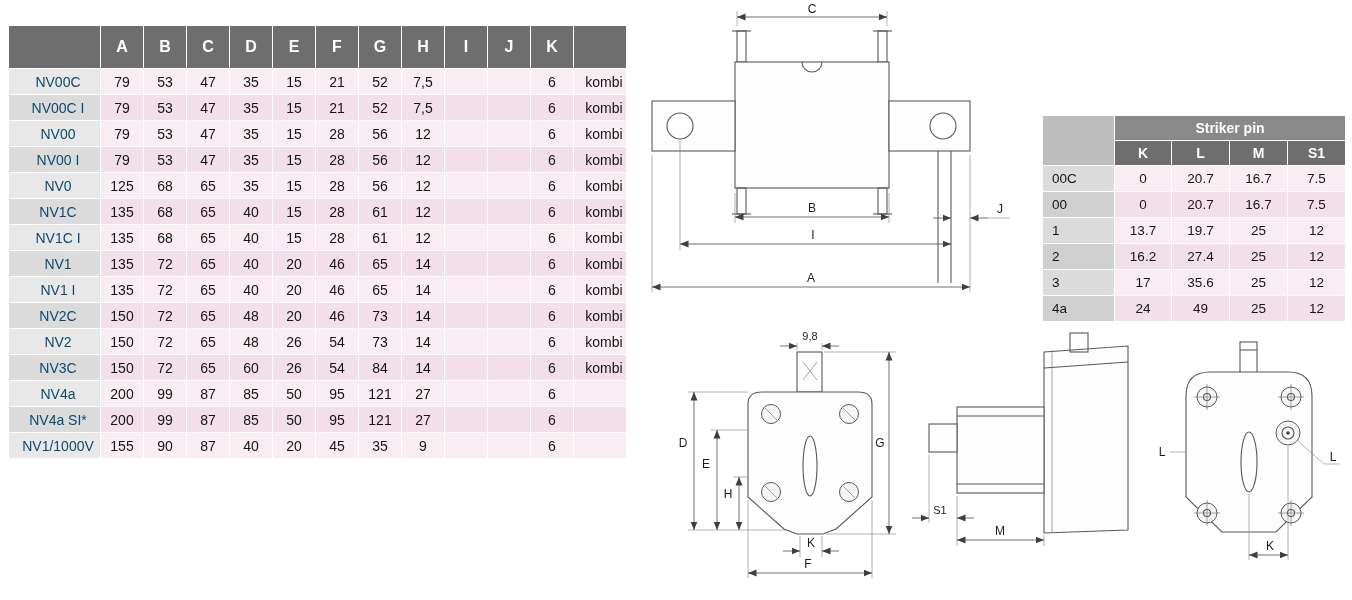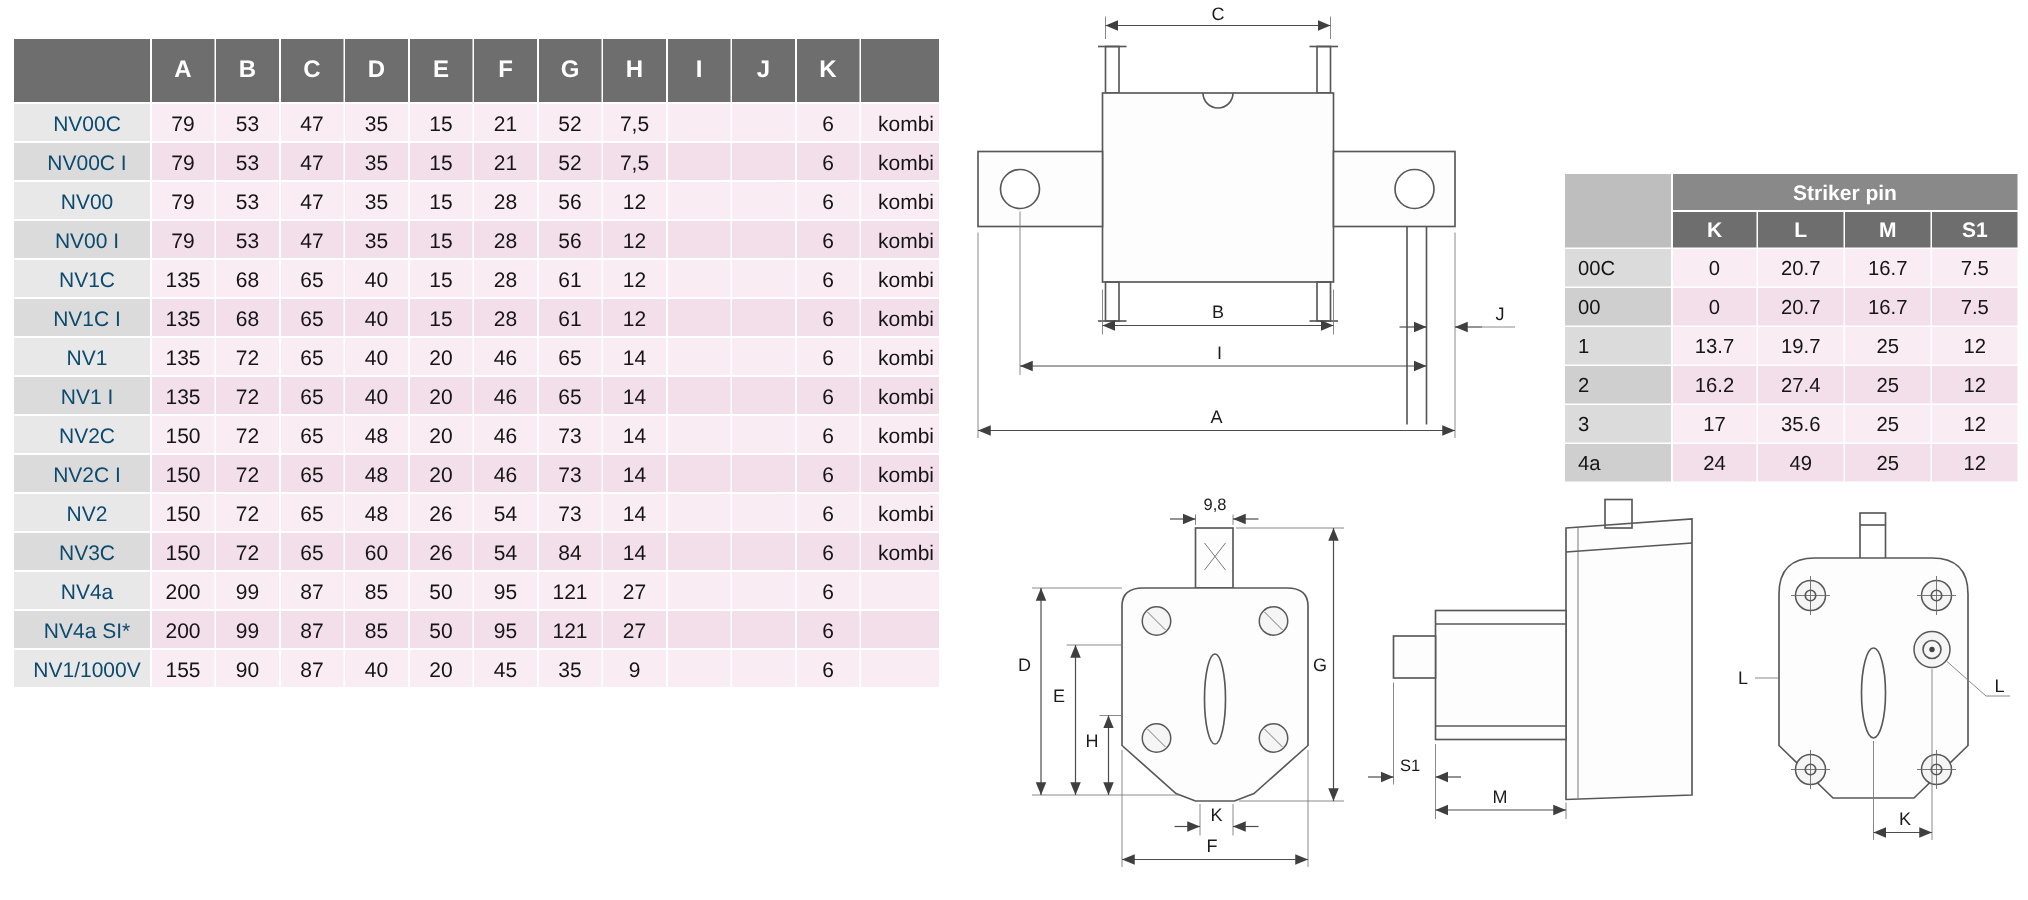--- a/index.html
+++ b/index.html
@@ -161,20 +161,35 @@
           <td class="val">15</td>
           <td class="val">28</td>
           <td class="val">56</td>
           <td class="val">12</td>
           <td class="val"></td>
           <td class="val"></td>
           <td class="val">6</td>
           <td class="val note">kombi</td>
         </tr>
         <tr>
+          <th class="lab">NV0</th>
+          <td class="val">125</td>
+          <td class="val">68</td>
+          <td class="val">65</td>
+          <td class="val">35</td>
+          <td class="val">15</td>
+          <td class="val">28</td>
+          <td class="val">56</td>
+          <td class="val">12</td>
+          <td class="val"></td>
+          <td class="val"></td>
+          <td class="val">6</td>
+          <td class="val note">kombi</td>
+        </tr>
+        <tr>
           <th class="lab">NV1C</th>
           <td class="val">135</td>
           <td class="val">68</td>
           <td class="val">65</td>
           <td class="val">40</td>
           <td class="val">15</td>
           <td class="val">28</td>
           <td class="val">61</td>
           <td class="val">12</td>
           <td class="val"></td>
@@ -222,35 +237,20 @@
           <td class="val">46</td>
           <td class="val">65</td>
           <td class="val">14</td>
           <td class="val"></td>
           <td class="val"></td>
           <td class="val">6</td>
           <td class="val note">kombi</td>
         </tr>
         <tr>
           <th class="lab">NV2C</th>
-          <td class="val">150</td>
-          <td class="val">72</td>
-          <td class="val">65</td>
-          <td class="val">48</td>
-          <td class="val">20</td>
-          <td class="val">46</td>
-          <td class="val">73</td>
-          <td class="val">14</td>
-          <td class="val"></td>
-          <td class="val"></td>
-          <td class="val">6</td>
-          <td class="val note">kombi</td>
-        </tr>
-        <tr>
-          <th class="lab">NV2C I</th>
           <td class="val">150</td>
           <td class="val">72</td>
           <td class="val">65</td>
           <td class="val">48</td>
           <td class="val">20</td>
           <td class="val">46</td>
           <td class="val">73</td>
           <td class="val">14</td>
           <td class="val"></td>
           <td class="val"></td>

